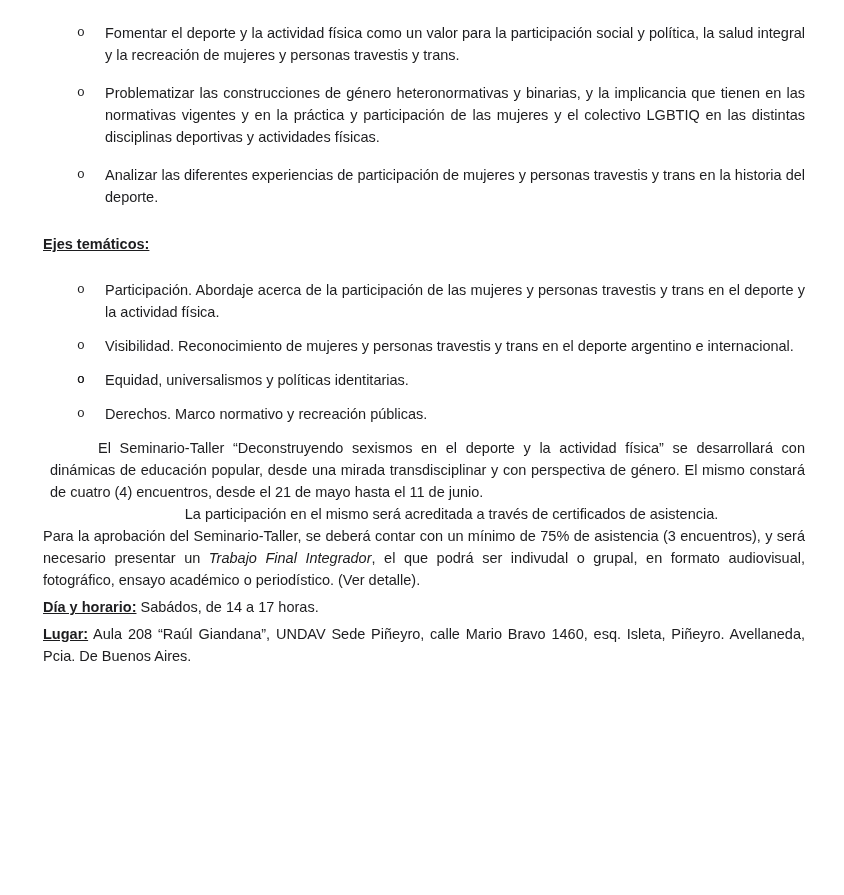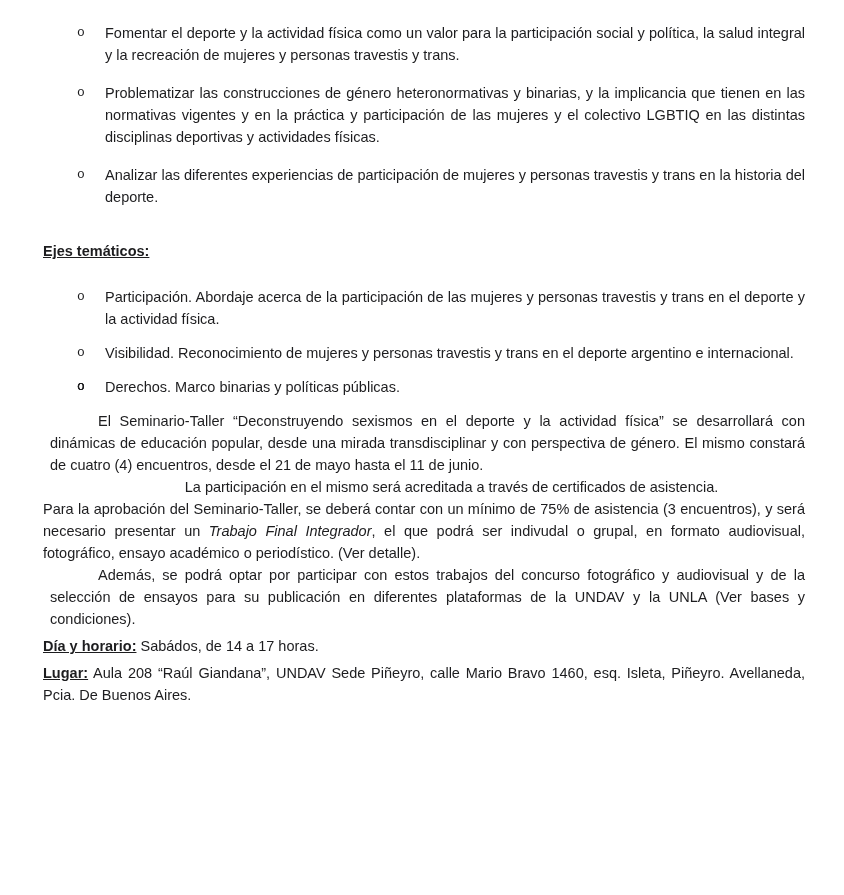--- a/index.html
+++ b/index.html
@@ -39,21 +39,21 @@
     font-family: "Liberation Mono", monospace;
     font-size: 13px;
   }
   .sec-heading {
     font-size: 14.5px;
     font-weight: bold;
     text-decoration: underline;
     margin: 0;
   }
   .ejes-heading {
-    margin-top: 32px;
+    margin-top: 25px;
     margin-bottom: 24px;
   }
   .modalidad-heading {
     margin-top: 56px;
     margin-bottom: 0;
   }
   p.body-para {
     margin: 0;
     text-align: justify;
   }
@@ -109,33 +109,33 @@
     </li>
     <li>
       <span class="marker">o</span>
       <span>Visibilidad. Reconocimiento de mujeres y personas travestis y trans en el deporte argentino e internacional.</span>
     </li>
     <li>
       <span class="marker">o</span>
     </li>
     <li>
       <span class="marker">o</span>
+      <span>Equidad, universalismos y políticas identitarias.</span>
     </li>
     <li>
       <span class="marker">o</span>
-      <span>Derechos. Marco binarias y políticas públicas.</span>
+      <span>Derechos. Marco normativo y recreación públicas.</span>
     </li>
   </ul>
 
 
   <p class="body-para first-indent">El  Seminario-Taller “Deconstruyendo sexismos en el deporte y la actividad física” se desarrollará con dinámicas de educación popular, desde una mirada transdisciplinar y con perspectiva de género. El mismo constará de cuatro (4) encuentros, desde el 21 de mayo hasta el 11 de junio.</p>
 
   <p class="body-para first-indent no-justify">La participación en el mismo será acreditada a través de certificados de asistencia.</p>
 
   <p class="body-para"><span>Para la aprobación del Seminario-Taller, se deberá contar con un mínimo de 75% de asistencia (3 encuentros), y será necesario presentar un </span><span class="bi">Trabajo Final Integrador</span><span>, el que podrá ser indivudal o grupal, en formato audiovisual, fotográfico, ensayo académico o periodístico. (Ver detalle).</span></p>
 
-  <p class="body-para first-indent">Además, se podrá optar por participar con estos trabajos del concurso fotográfico y audiovisual y de la selección de ensayos para su publicación en diferentes plataformas de la UNDAV y la UNLA (Ver bases y condiciones).</p>
 
   <p class="info-line dia-line"><span class="inline-heading">Día y horario:</span><span> Sabádos, de 14 a 17 horas.</span></p>
 
   <p class="info-line"><span class="inline-heading">Lugar:</span><span> Aula 208 “Raúl Giandana”, UNDAV Sede Piñeyro, calle  Mario Bravo 1460, esq. Isleta, Piñeyro. Avellaneda, Pcia. De Buenos Aires.</span></p>
 
 </div>
 
 </body></html>

